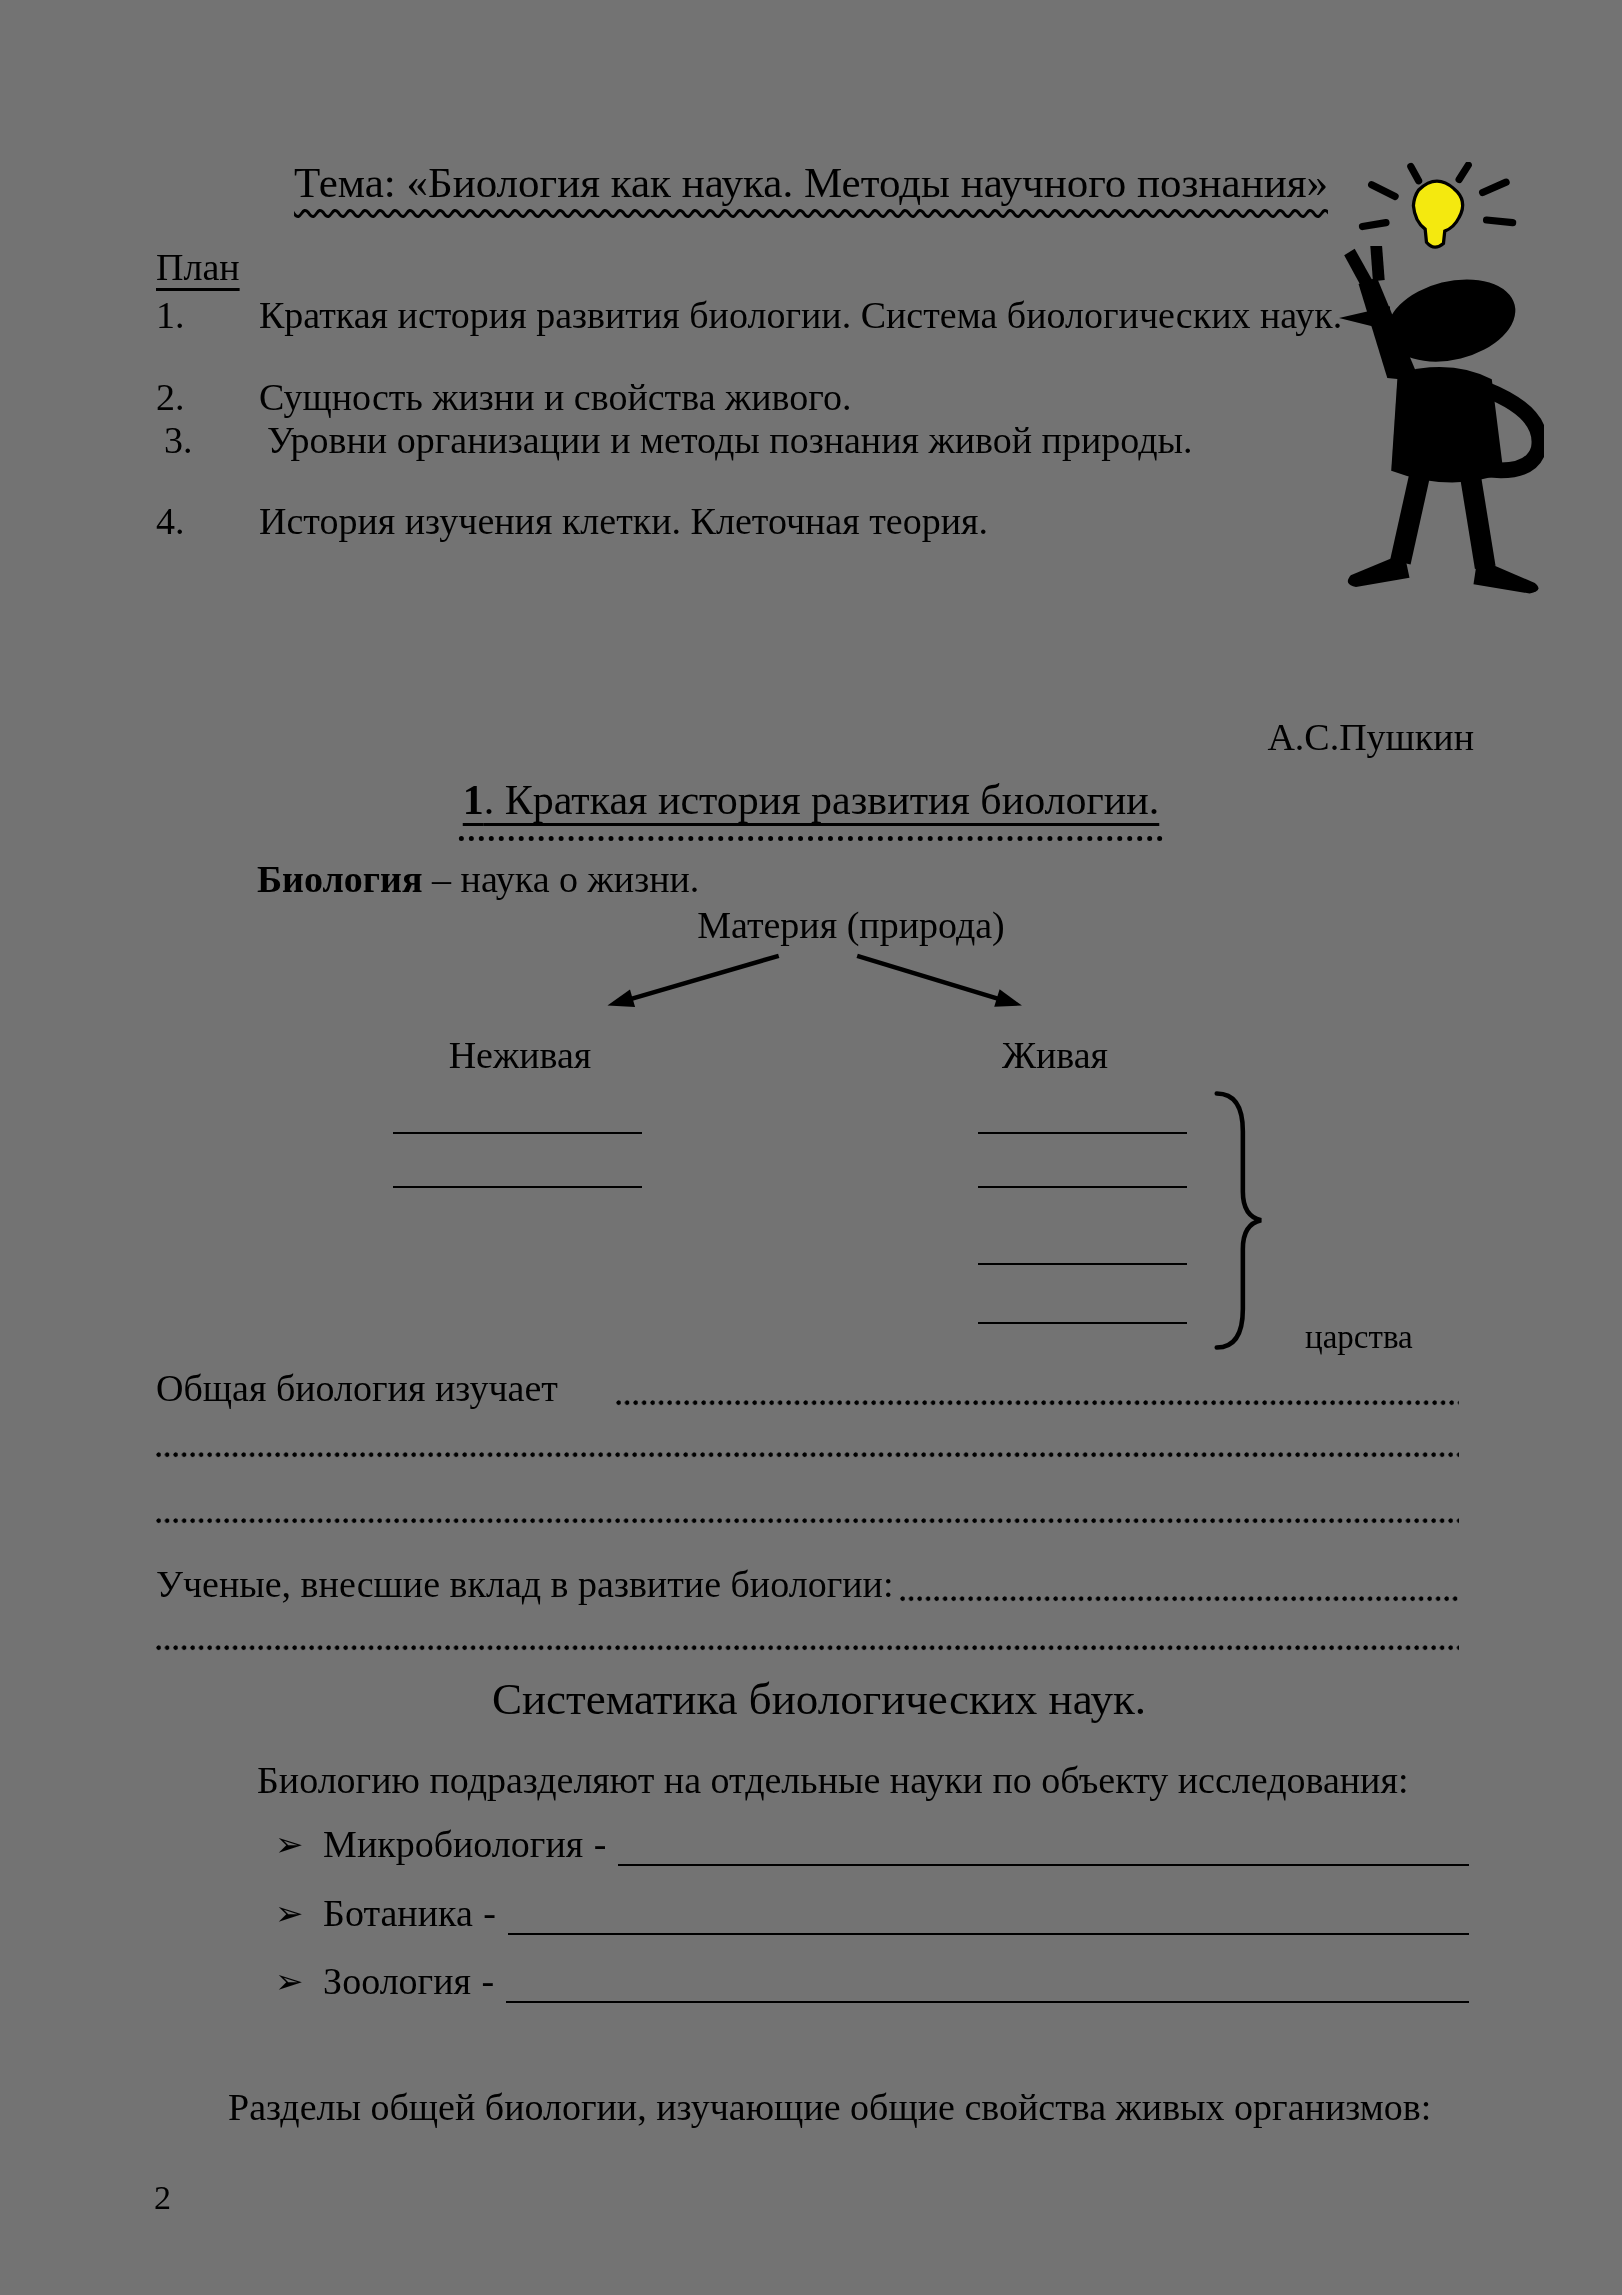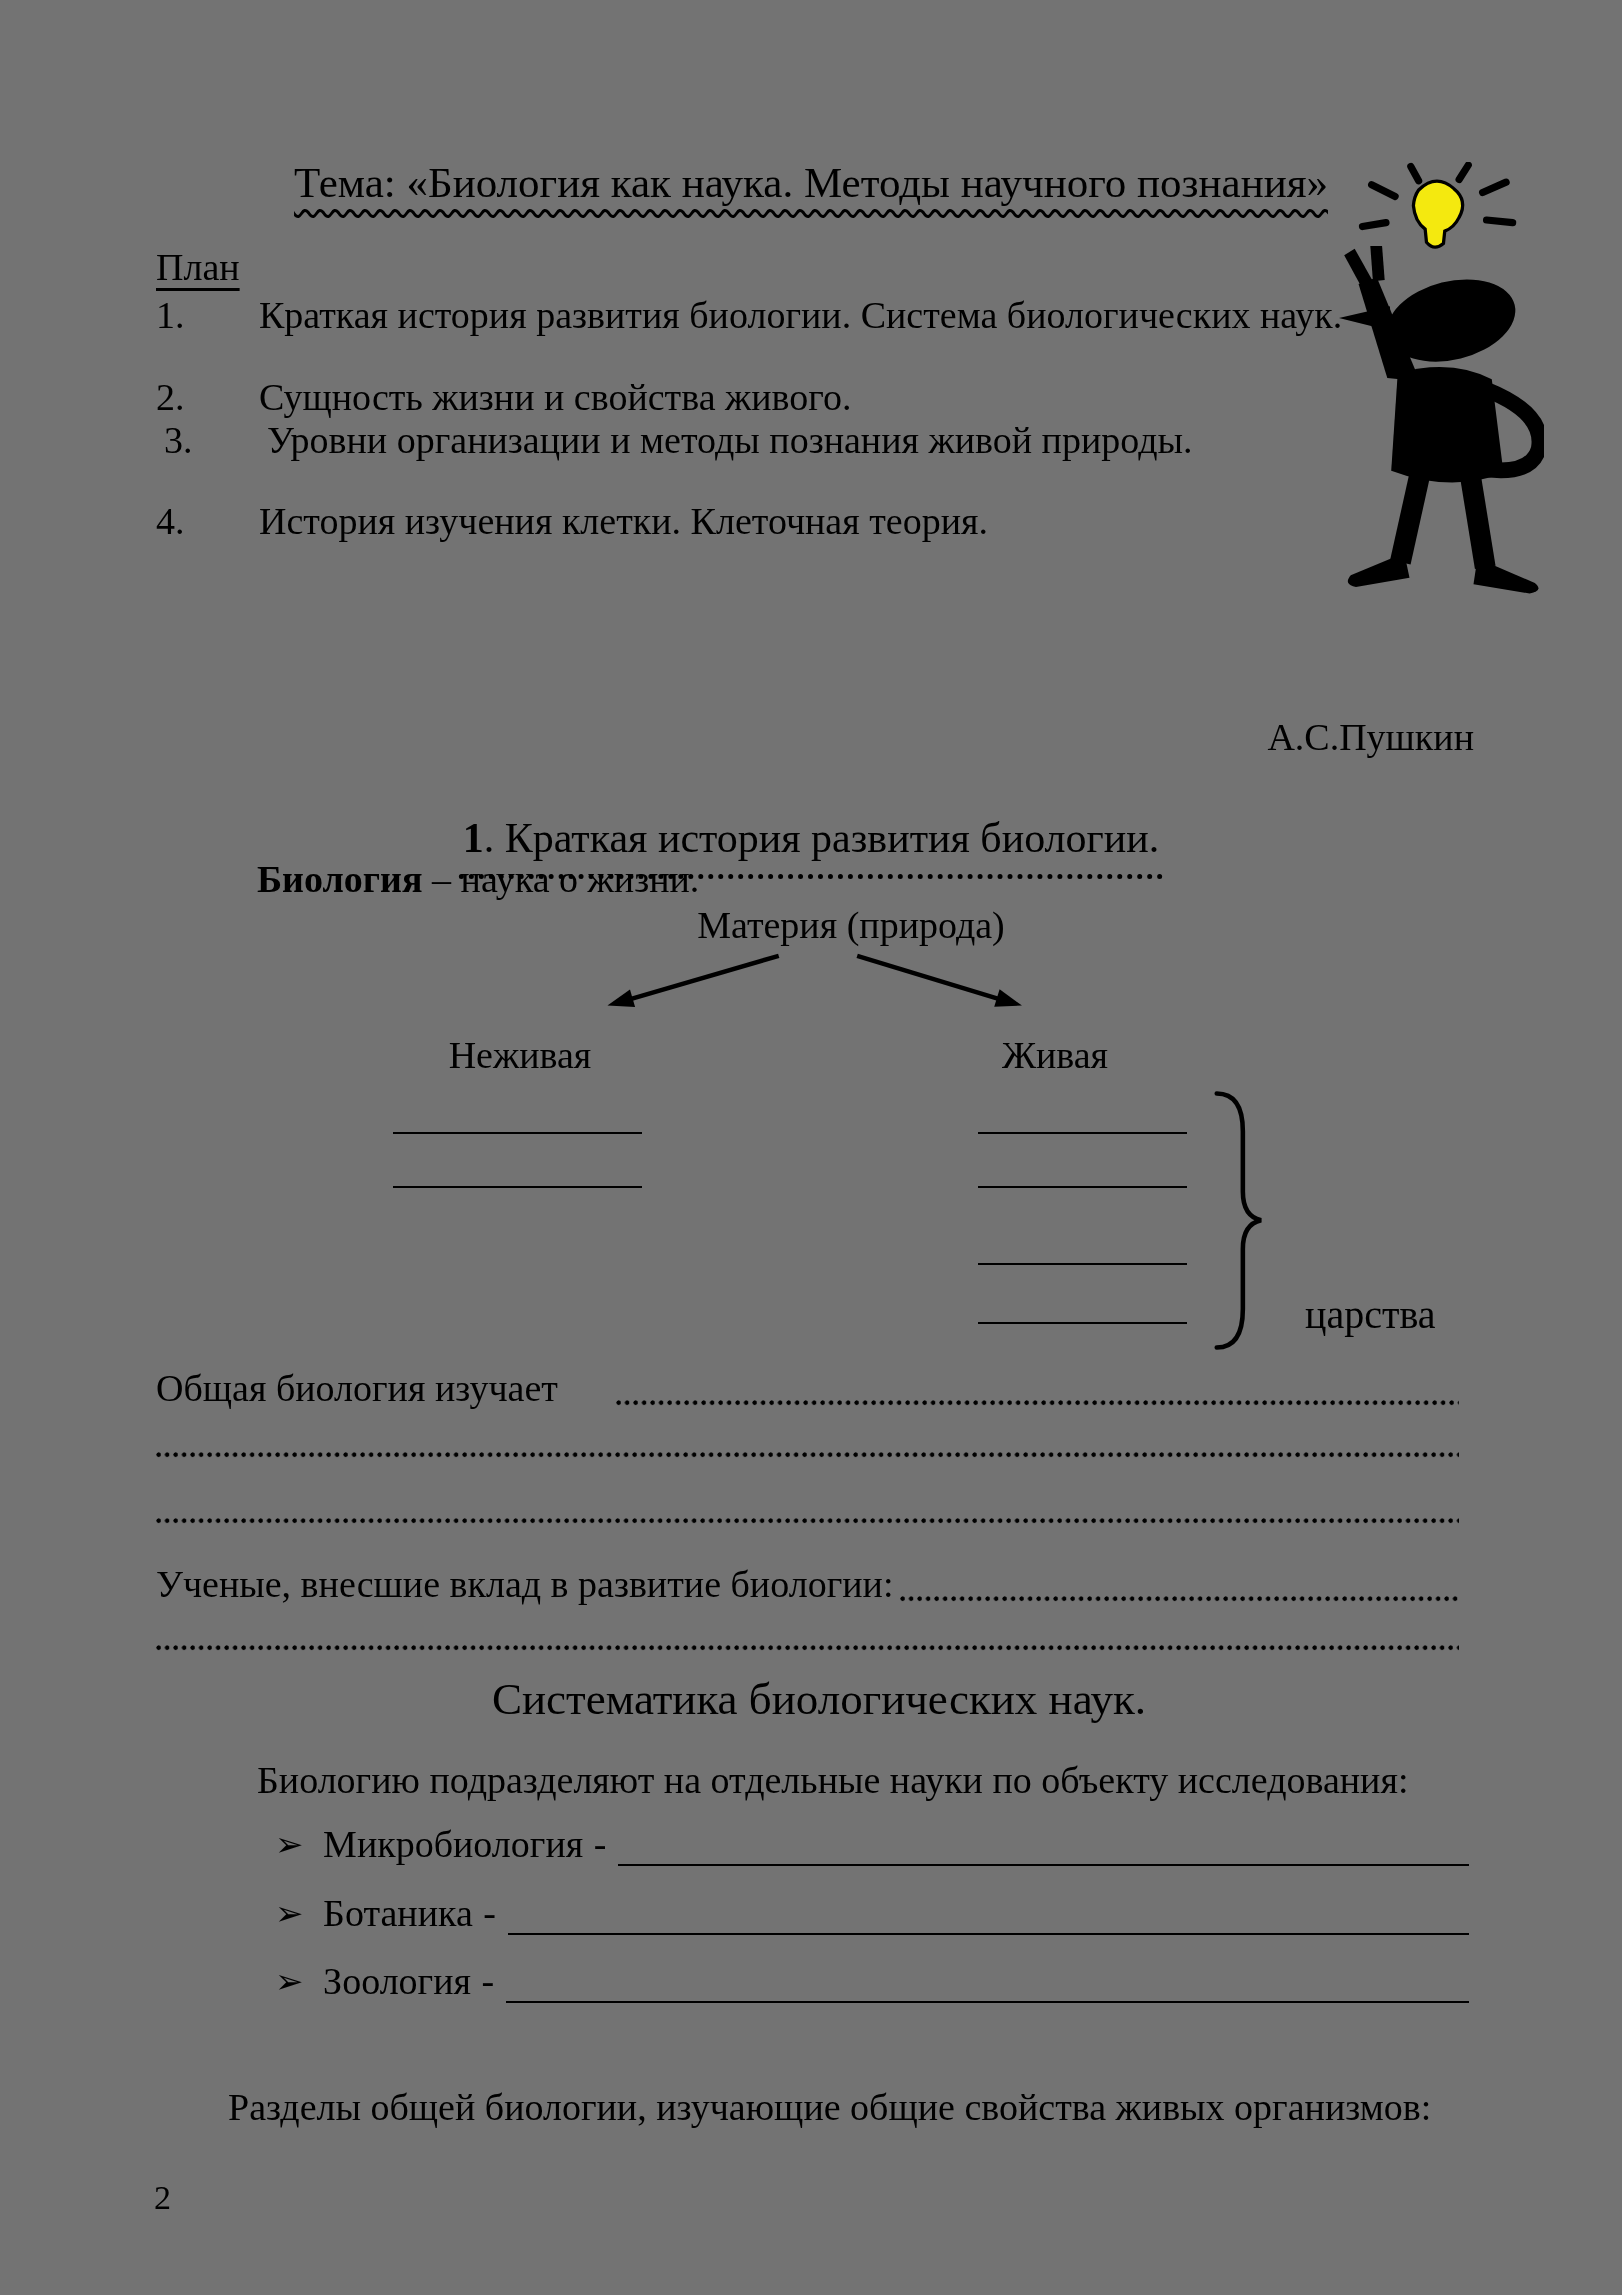--- a/index.html
+++ b/index.html
@@ -36,34 +36,34 @@
   .pi-0{top:293px;} .pi-1{top:363px;margin-top:12px;} .pi-2{top:418px;margin-left:8px;} .pi-3{top:499px;}
 
   
   .epigraph-quote{top:643px;right:147px;font-size:38px;font-style:italic;}
   .epigraph-author{top:715px;right:149px;font-size:38px;}
 
   
   .section1-title{top:776px;font-size:42px;}
   .section1-title .deco{
     display:inline-block;
+    text-decoration:underline;
     text-decoration-thickness:2.6px;
     text-underline-offset:9.2px;
     border-bottom:5.2px dotted #000;
     padding:0 3.9px 11.8px 3.9px;
-    margin-top:38px;
   }
   .definition{top:857px;left:257px;font-size:38px;}
   .definition .term{font-weight:bold;}
 
   
   .diagram-root{top:903px;left:851px;transform:translateX(-50%);font-size:38px;}
   .branch-label{font-size:38px;top:1033px;transform:translateX(-50%);}
   .hline{position:absolute;border-top:2.6px solid #000;height:0;}
-  .brace-label{top:1291px;left:1305px;font-size:40px;font-family:Liberation Serif, serif;}
+  .brace-label{top:1319px;left:1305px;font-size:33px;font-family:Liberation Serif, serif;}
 
   
   .fill-row{left:156px;width:1303px;display:flex;font-size:38px;line-height:47px;}
   .dots-bg{
     background-image:radial-gradient(circle at 2.6px 2.6px,#000 2px,transparent 2.5px);
     background-size:8.5px 5.9px;
     background-repeat:repeat-x;
   }
   .leader{flex:1;background-position:left bottom 6.5px;}
   .lead-gap-wide{margin-left:58px;}

